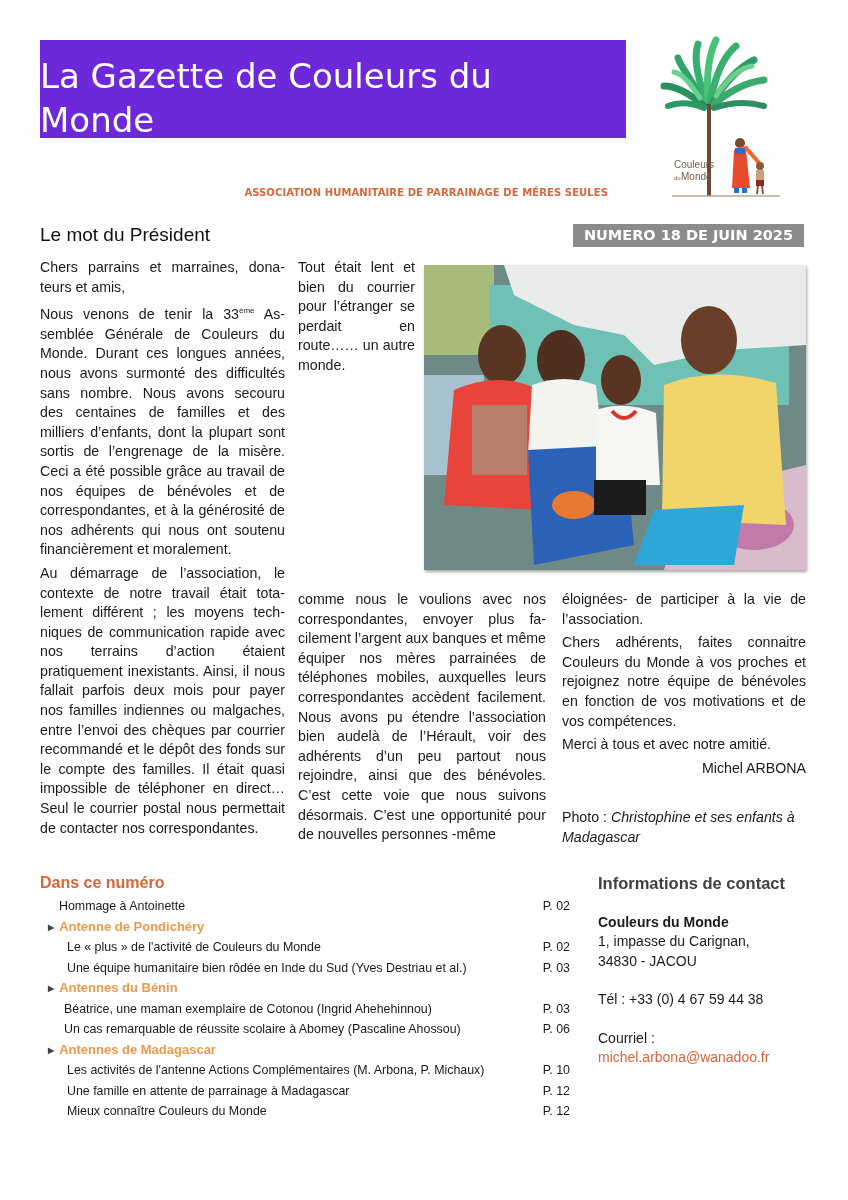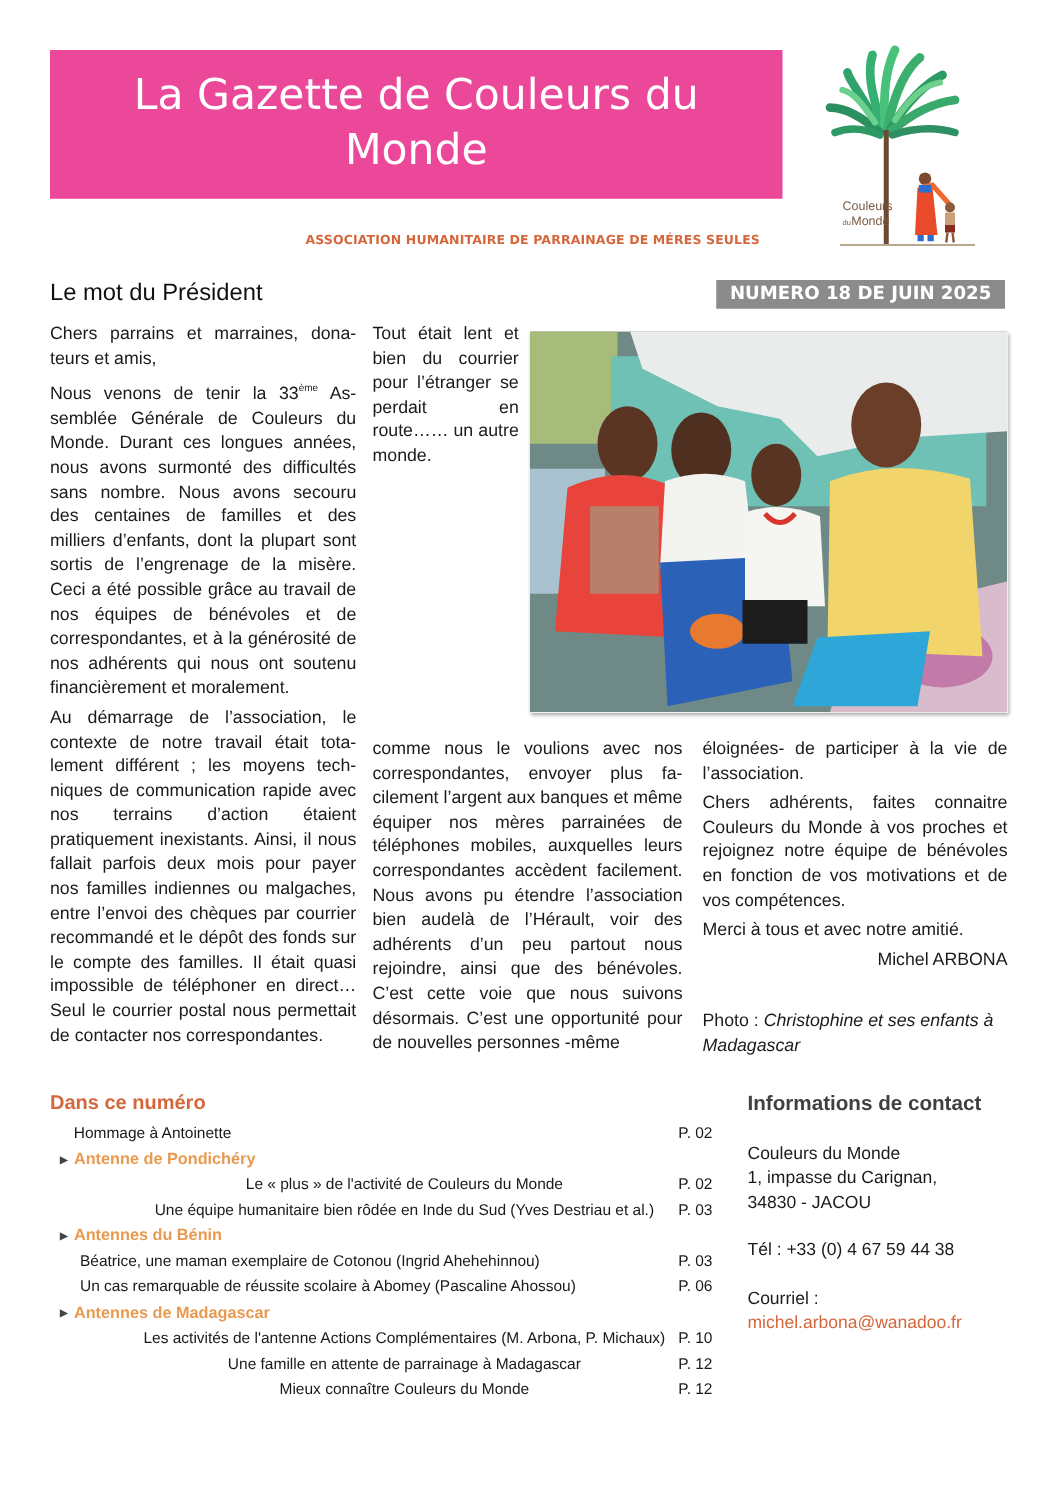--- a/index.html
+++ b/index.html
@@ -1,21 +1,21 @@
 <!DOCTYPE html>
 <html><head>
 <meta charset="utf-8">
 <style>
   * { box-sizing: border-box; margin: 0; padding: 0; }
   html, body { width: 848px; height: 1200px; background: #ffffff; overflow: hidden; }
   body { position: relative; font-family: "Liberation Sans", sans-serif; color: #1a1a1a; }
 
   .banner {
-    position: absolute; left: 40px; top: 40px; width: 586px; height: 119px;
-    background: #ec4899; color: #ffffff; text-align: center;
+    position: absolute; left: 40px; top: 40px; width: 586px; height: 98px;
+    background: #6d28d9; color: #ffffff; text-align: left;
     font-family: "DejaVu Sans", sans-serif; font-size: 34px; line-height: 44px;
     padding-top: 14px; letter-spacing: 0px;
   }
   .logo {
     position: absolute; left: 660px; top: 36px; width: 130px; height: 170px;
   }
   .subtitle {
     position: absolute; left: 40px; top: 187px; width: 586px; text-align: right;
     color: #d4673c; font-family: "DejaVu Sans", sans-serif; font-weight: bold;
     font-size: 10px; letter-spacing: 0.1px; padding-right: 18px;
@@ -49,31 +49,31 @@
   }
 
   .toc { position: absolute; left: 40px; top: 874px; width: 540px; }
   .toc-title { color: #d4673c; font-weight: bold; font-size: 16px; margin-bottom: 4px; }
   .toc-row {
     position: relative; font-size: 12.4px; height: 20.5px; line-height: 20.5px;
     color: #1a1a1a; font-family: "Liberation Sans", sans-serif;
   }
   .toc-row .page { position: absolute; right: 10px; top: 0; }
   .toc-row.lvl0 { padding-left: 19px; }
-  .toc-row.lvl1 { padding-left: 27px; text-align: center; }
+  .toc-row.lvl1 { padding-left: 27px; }
   .toc-row.lvl1b { padding-left: 24px; }
   .toc-head {
     font-size: 13px; font-weight: bold; color: #e89a50; height: 20.5px; line-height: 20.5px;
     padding-left: 8px;
   }
   .toc-head .arrow { font-size: 8px; color: #444; margin-right: 5px; vertical-align: 1px; }
 
   .contact { position: absolute; left: 598px; top: 874px; width: 230px; font-size: 14px; line-height: 19.5px; }
   .contact-title { color: #404040; font-weight: bold; font-size: 16.5px; margin-bottom: 19px; }
-  .contact .org { font-weight: normal; }
+  .contact .org { font-weight: bold; }
   .contact .gap { height: 19px; }
   .contact .email { color: #d4673c; }
 </style>
 </head>
 <body>
 
 <div class="banner">
   <div>La Gazette de Couleurs du</div>
   <div>Monde</div>
 </div>

